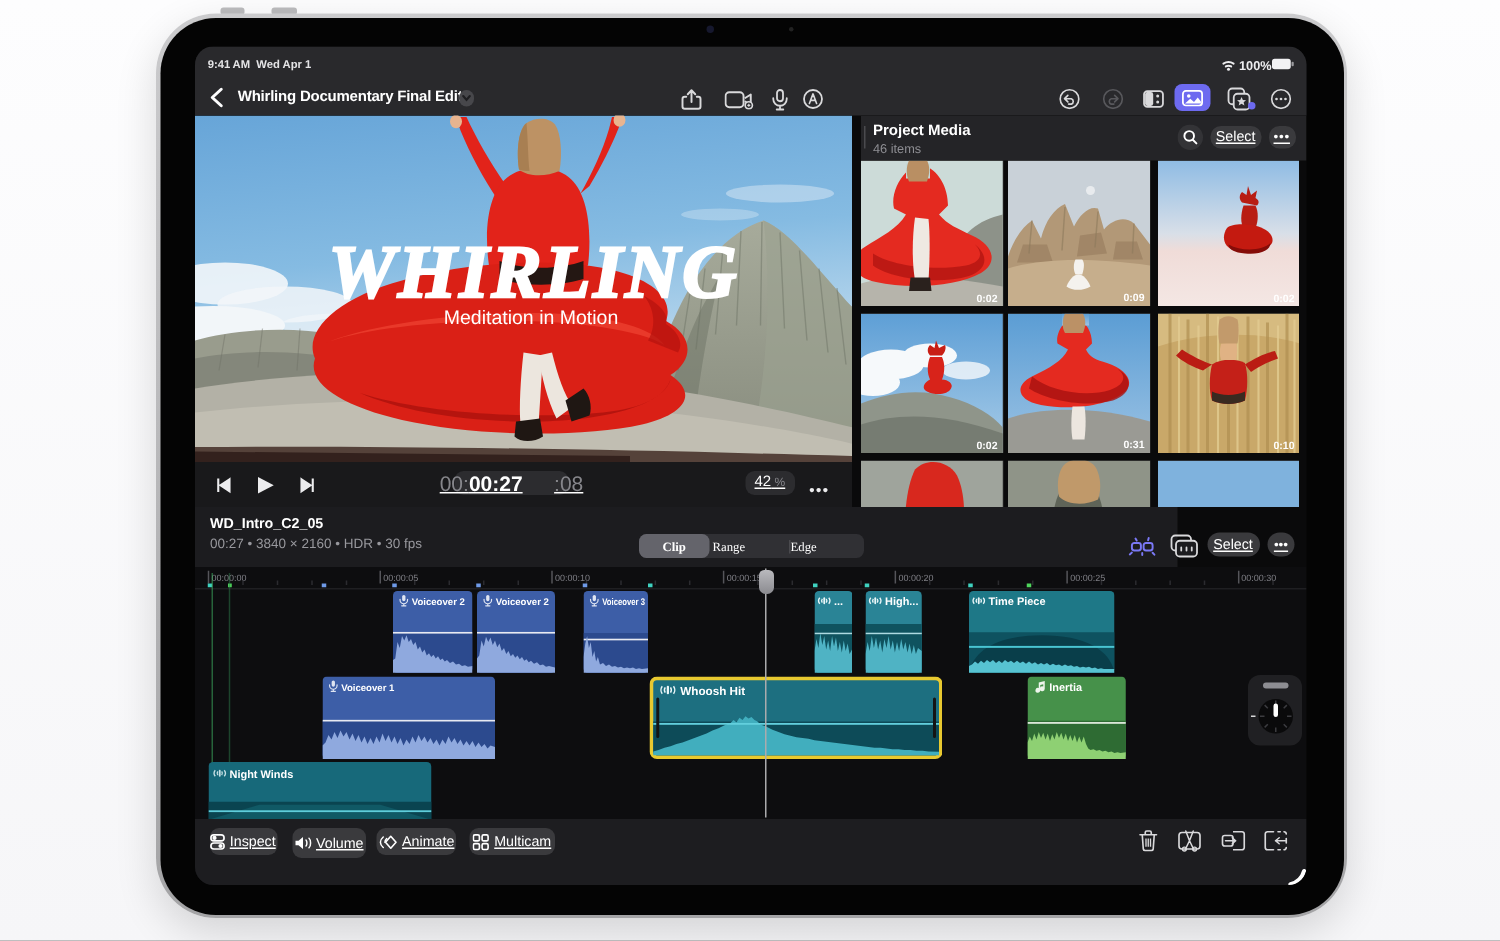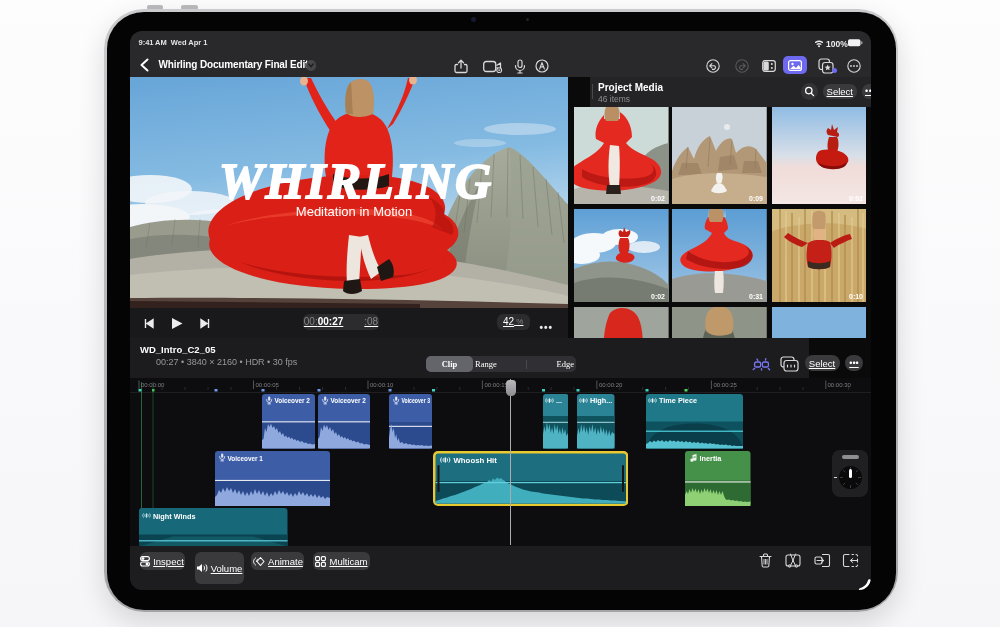--- a/index.html
+++ b/index.html
@@ -17,24 +17,24 @@
   
   #screen{left:129.5px;top:30.5px;width:741.5px;height:559.5px;border-radius:12px;background:#0a0a0b;overflow:hidden;}
   
   #chrome{left:0;top:0;width:749px;height:46.5px;background:#29292c;}
   .sttxt{color:#e4e4e6;font-size:7.5px;font-weight:bold;top:7.5px;}
   
   #viewer{left:0;top:46.5px;width:438.5px;height:231px;background:#000;}
   #playbar{left:0;top:277.5px;width:438.5px;height:29.5px;background:#19191b;}
   
   #media{left:444px;top:46.5px;width:297.5px;height:261px;background:#0a0a0b;}
-  #mediahead{left:16px;top:0;width:297.5px;height:29.5px;background:#242427;}
+  #mediahead{left:0;top:0;width:297.5px;height:29.5px;background:#242427;}
   .thumb{overflow:hidden;background:#333;}
   
-  #tlhead{left:0;top:307px;width:655px;height:40.5px;background:#1c1c1f;padding-left:24px;}
+  #tlhead{left:0;top:307px;width:655px;height:40.5px;background:#1c1c1f;}
   #tlbody{left:0;top:347.5px;width:741.5px;height:168px;background:#0d0d0f;}
   #botbar{left:0;top:515.5px;width:741.5px;height:44px;background:#1d1d20;}
   .pill{background:#3a3a3d;border-radius:6px;color:#fff;font-size:10px;display:flex;align-items:center;justify-content:center;text-decoration:underline;}
 </style>
 </head>
 <body>
 <div class="abs" id="btn1"></div>
 <div class="abs" id="btn2"></div>
 <div class="abs" id="ipad">
     <div class="abs" id="bezel"></div>
@@ -188,21 +188,21 @@
   <div class="abs" id="playbar">
     <svg class="abs" style="left:14px;top:9px" width="66" height="13" viewBox="0 0 66 13">
       <g fill="#ececee">
         <path d="M1.5 2 V11 M9 2.5 L3 6.5 L9 10.5 Z" stroke="#ececee" stroke-width="1.4" fill="none"></path>
         <path d="M9 2.5 L3 6.5 L9 10.5 Z"></path>
         <path d="M28 1 L38.5 6.5 L28 12 Z"></path>
         <path d="M64.5 2 V11 M57 2.5 L63 6.5 L57 10.5 Z" stroke="#ececee" stroke-width="1.4" fill="none"></path>
         <path d="M57 2.5 L63 6.5 L57 10.5 Z"></path>
       </g>
     </svg>
-    <div class="abs pill" style="left:173.5px;top:6px;width:76px;height:15.5px;background:#2c2c2f;font-size:10px;align-items:center;">
+    <div class="abs pill" style="left:173.5px;top:6px;width:76px;height:15.5px;background:#2c2c2f;font-size:14px;align-items:center;">
       <span style="color:#86868b;">00:</span>
         <span style="color:#fff;font-weight:bold;">00:27</span>
         <span style="color:#86868b;padding-left:21px;">:08</span>
     </div>
     <div class="abs pill" style="left:367.5px;top:6px;width:32.5px;height:15.5px;background:#2c2c2f;font-size:10px;">
       <span style="color:#fff;">42</span>
         <span style="color:#86868b;font-size:8px;">&nbsp;%</span>
     </div>
     <div class="abs" style="left:410px;top:13.5px;color:#ececee;font-size:10px;letter-spacing:1px;font-weight:bold;">•••</div>
   </div>
@@ -343,26 +343,26 @@
     <div class="abs thumb" style="left:198.4px;top:229.7px;width:94.5px;height:31.3px;">
       <svg width="94.5" height="60" viewBox="0 0 94.5 60">
         <rect width="94.5" height="60" fill="#7fb2dd"></rect>
         <ellipse cx="30" cy="50" rx="40" ry="16" fill="#f2f7fa"></ellipse>
         <ellipse cx="80" cy="56" rx="30" ry="12" fill="#eaf2f8"></ellipse>
       </svg>
     </div>
   </div>
   <div class="abs" id="tlhead">
     <span class="abs" style="left:10.5px;top:6px;color:#fff;font-size:9.5px;font-weight:bold;">WD_Intro_C2_05</span>
-    <span class="abs" style="left:10.5px;top:19.5px;color:#98989d;font-size:9px;margin-left:16px;">00:27 • 3840 × 2160 • HDR • 30 fps</span>
+    <span class="abs" style="left:10.5px;top:19.5px;color:#98989d;font-size:9px;">00:27 • 3840 × 2160 • HDR • 30 fps</span>
     <div class="abs" style="left:296.5px;top:18.5px;width:150px;height:15.5px;background:#303034;border-radius:5px;font-family:Liberation Serif, serif;">
       <div class="abs" style="left:0;top:0;width:47px;height:15.5px;background:#64646b;border-radius:5px;"></div>
       <span class="abs" style="left:0;top:3px;width:47px;text-align:center;color:#fff;font-size:8.5px;font-weight:bold;">Clip</span>
       <span class="abs" style="left:49px;top:3px;width:50px;color:#fff;font-size:8.5px;">Range</span>
-      <span class="abs" style="left:101px;top:3px;width:47px;text-align:right;color:#fff;font-size:8.5px;">Edge</span>
+      <span class="abs" style="left:101px;top:3px;width:47px;text-align:left;color:#fff;font-size:8.5px;">Edge</span>
       <div class="abs" style="left:99.5px;top:3.5px;width:1px;height:9px;background:#4a4a4e;"></div>
     </div>
     <svg class="abs" style="left:622px;top:19px" width="19" height="15" viewBox="0 0 19 15">
       <g stroke="#7a78f5" stroke-width="1.3" fill="none" stroke-linecap="round">
         <rect x="2.6" y="5" width="6" height="5" rx="1.6"></rect>
         <rect x="10.4" y="5" width="6" height="5" rx="1.6"></rect>
         <path d="M5 2 L5.8 3.4 M13.8 1.6 L13.4 3.2 M1.2 12.6 L2.6 11.4 M17.6 12.8 L16.4 11.5 M9.5 13 V11.6"></path>
       </g>
     </svg>
     <svg class="abs" style="left:650px;top:18.5px" width="19" height="16" viewBox="0 0 19 16">
@@ -541,21 +541,21 @@
     </div>
   </div>
   <div class="abs" id="botbar">
     <div class="abs pill" style="left:10px;top:6px;width:45px;height:18px;font-size:9.5px;">
       <svg width="10" height="11" viewBox="0 0 10 11" style="margin-right:3px">
         <rect x="0.6" y="0.6" width="8.8" height="4" rx="2" stroke="#fff" stroke-width="1.1" fill="none"></rect>
         <rect x="0.6" y="6" width="8.8" height="4" rx="2" stroke="#fff" stroke-width="1.1" fill="none"></rect>
         <circle cx="3" cy="2.6" r="1.4" fill="#fff"></circle>
           <circle cx="7" cy="8" r="1.4" fill="#fff"></circle>
       </svg>Inspect</div>
-    <div class="abs pill" style="left:65px;top:6px;width:49px;height:32px;font-size:9.5px;">
+    <div class="abs pill" style="left:65px;top:6px;width:49px;height:20px;font-size:9.5px;">
       <svg width="12" height="10" viewBox="0 0 12 10" style="margin-right:3px">
         <path d="M1 3.5 H3 L6 1 V9 L3 6.5 H1 Z" fill="#fff"></path>
         <path d="M8 3 C8.8 3.8 8.8 6.2 8 7 M10 1.8 C11.4 3 11.4 7 10 8.2" stroke="#fff" stroke-width="1" fill="none" stroke-linecap="round"></path>
       </svg>Volume</div>
     <div class="abs pill" style="left:121.5px;top:6px;width:53px;height:18px;font-size:9.5px;">
       <svg width="13" height="11" viewBox="0 0 13 11" style="margin-right:3px">
         <path d="M8.5 1.5 L12 5.5 L8.5 9.5 L5 5.5 Z" stroke="#fff" stroke-width="1.1" fill="none" stroke-linejoin="round"></path>
         <path d="M3.5 2 C2.3 3 1.6 4.2 1.6 5.5 C1.6 6.8 2.3 8 3.5 9 M5.8 3 C5 3.7 4.6 4.6 4.6 5.5" stroke="#fff" stroke-width="1" fill="none" stroke-linecap="round"></path>
       </svg>Animate</div>
     <div class="abs pill" style="left:183.5px;top:6px;width:57px;height:18px;font-size:9.5px;">

